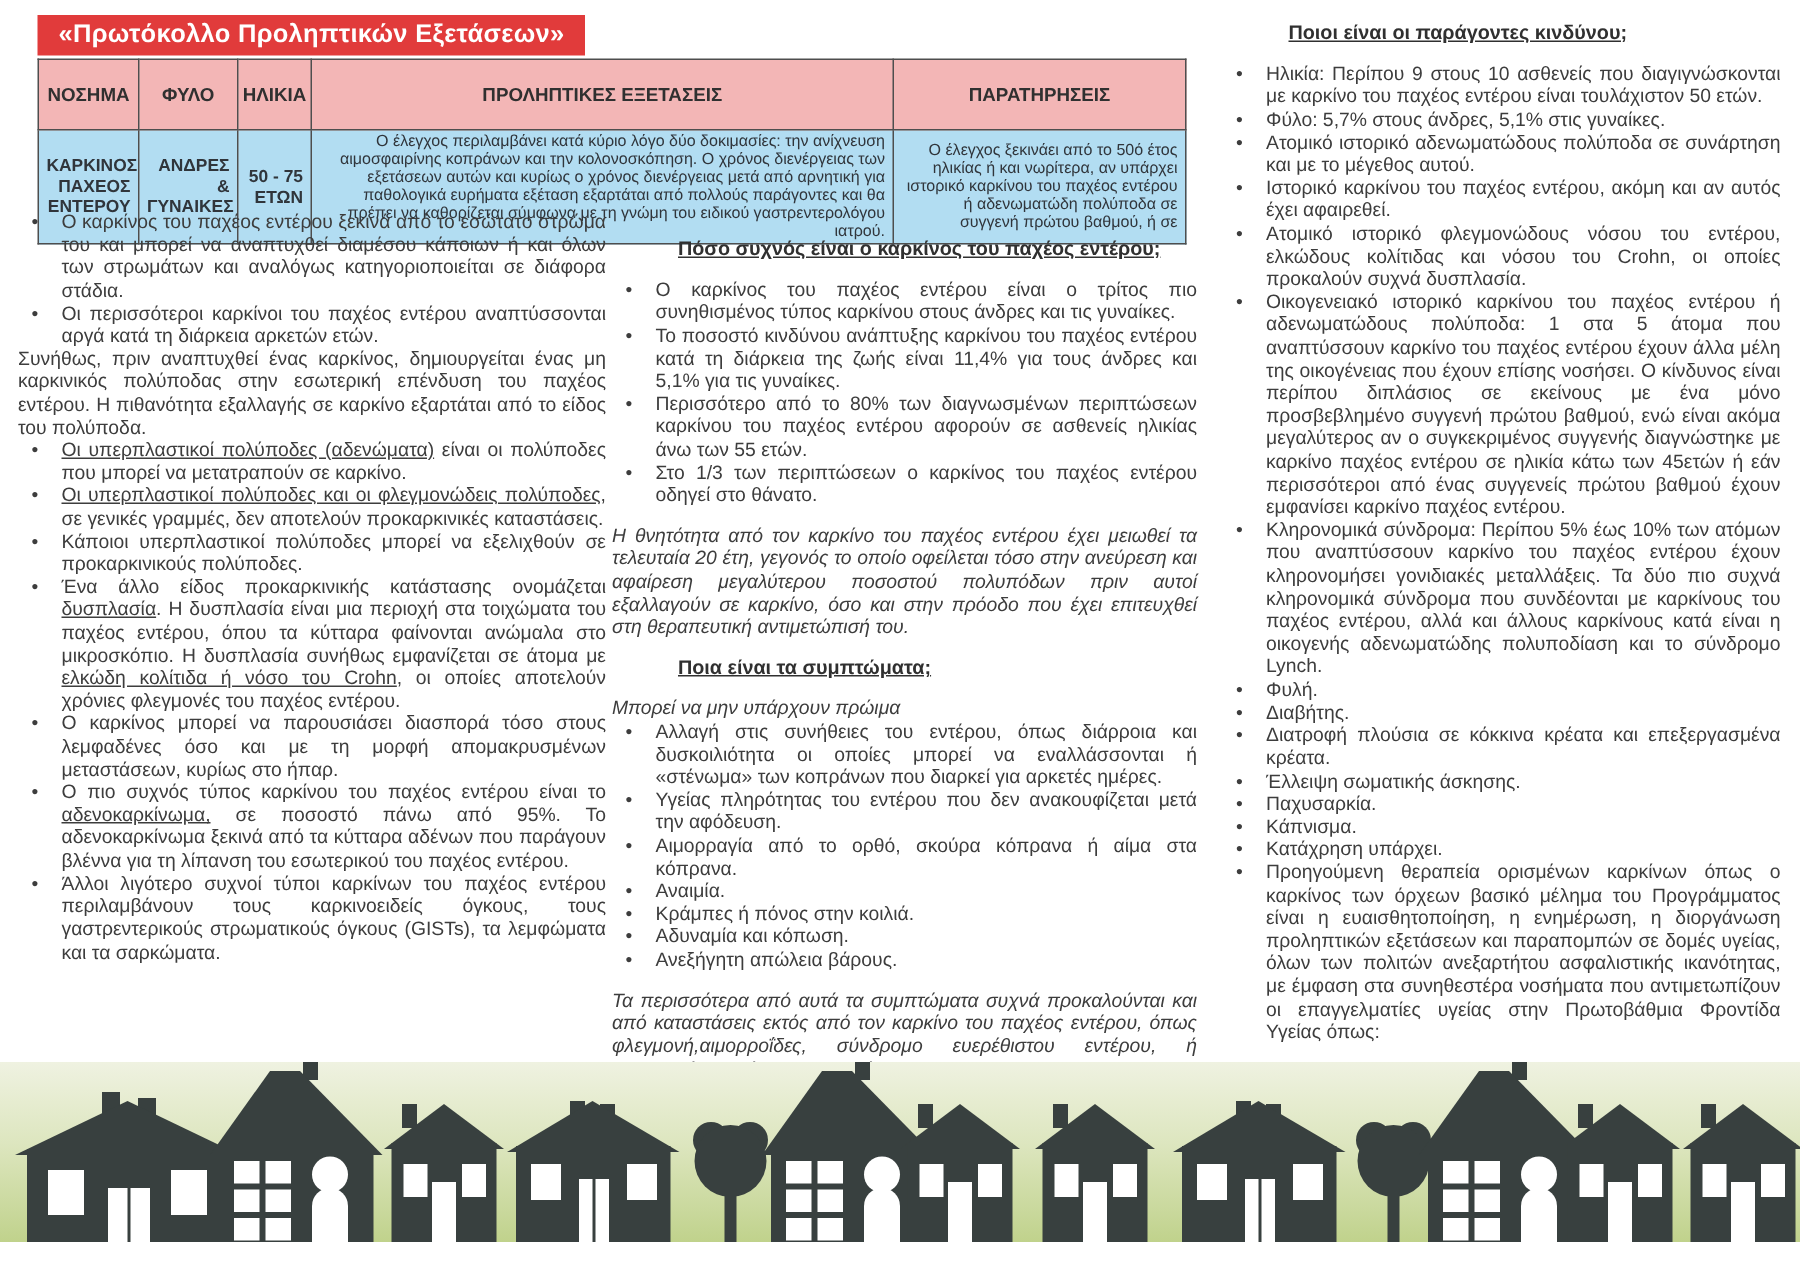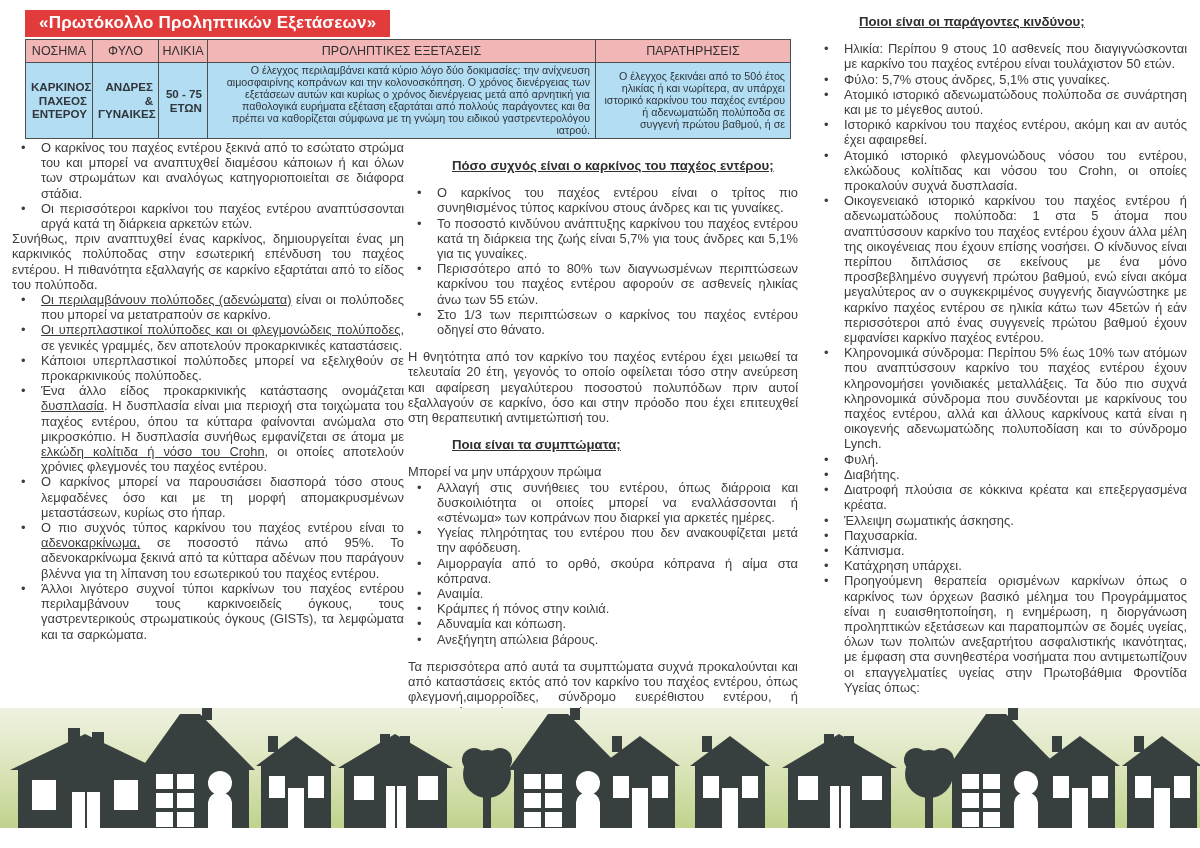--- a/index.html
+++ b/index.html
@@ -5,37 +5,37 @@
   html,body{margin:0;padding:0;background:#fff;}
   .page{position:relative;width:1200px;height:828px;background:#fff;overflow:hidden;
         font-family:"Liberation Sans",sans-serif;color:#3d3d3d;}
 
   
   .table-wrap{position:absolute;left:25px;top:10px;width:765px;}
   .table-title{display:inline-block;background:var(--table-title-bg,#e13b3b);color:#fff;
                font-weight:bold;font-size:17px;padding:3px 14px 4px;letter-spacing:.2px;}
   table.protocol{border-collapse:collapse;width:100%;margin-top:2px;table-layout:fixed;}
   table.protocol th{background:var(--table-header-bg,#f3b6b6);color:#303030;font-size:12.5px;
-        font-weight:normal;padding:4px 2px;border:1.6px solid #4e4e4e;}
+        font-weight:bold;padding:16px 2px;border:1.6px solid #4e4e4e;}
   table.protocol td{background:var(--table-cell-bg,#b2ddf2);border:1.6px solid #4e4e4e;
         vertical-align:middle;padding:2px 5px;text-align:right;color:#30353b;}
   td.cell-bold{font-weight:bold;font-size:11.6px;line-height:13.5px;}
   td.cell-text{font-size:10.7px;line-height:11.9px;}
 
   
   .col{position:absolute;font-size:12.9px;line-height:15.2px;text-align:justify;}
   .col-left{left:12px;top:140px;width:392px;}
   .col-mid{left:408px;top:134px;width:390px;margin-top:24px;}
   .col-right{left:815px;top:14px;width:372px;}
   .col-title-blue{color:var(--accent-blue,#1e7ac9);font-weight:bold;text-decoration:underline;
         text-align:center;font-size:13.6px;margin:0 0 13px;}
   .col-heading{font-weight:bold;text-decoration:underline;color:#303030;font-size:13.2px;
         margin:12px 0;text-align:left;padding-left:44px;}
   .col > :first-child, .blocks > :first-child{margin-top:0;}
-  .para{margin:12px 0 0;}
+  .para{margin:12px 0 0;font-style:italic;}
   .para-tight{margin:0;}
   .li{position:relative;padding-left:29px;margin:0;}
   .dot{position:absolute;left:9px;top:0;}
   .u{text-decoration:underline;}
 
   
   .footer{position:absolute;left:0;bottom:0;width:1200px;height:120px;
           background:linear-gradient(#eff2e1 0%,#dde6bf 45%,#c0d28c 100%);}
   .footer svg{display:block;}
   .h{fill:var(--footer-house,#38403f);}
@@ -75,34 +75,34 @@
         </tr>
       </tbody>
     </table>
   </div>
 
   <div class="col col-left">
     <div class="blocks">
         <div class="li"><span class="dot">•</span><span><span>Ο καρκίνος του παχέος εντέρου ξεκινά από το εσώτατο στρώμα του και μπορεί να αναπτυχθεί διαμέσου κάποιων ή και όλων των στρωμάτων και αναλόγως κατηγοριοποιείται σε διάφορα στάδια.</span></span></div>
         <div class="li"><span class="dot">•</span><span><span>Οι περισσότεροι καρκίνοι του παχέος εντέρου αναπτύσσονται αργά κατά τη διάρκεια αρκετών ετών.</span></span></div>
         <div class="para-tight"><span>Συνήθως, πριν αναπτυχθεί ένας καρκίνος, δημιουργείται ένας μη καρκινικός πολύποδας στην εσωτερική επένδυση του παχέος εντέρου. Η πιθανότητα εξαλλαγής σε καρκίνο εξαρτάται από το είδος του πολύποδα.</span></div>
-        <div class="li"><span class="dot">•</span><span><span class="u">Οι περιλαμβάνουν πολύποδες (αδενώματα)</span><span> είναι οι πολύποδες που μπορεί να μετατραπούν σε καρκίνο.</span></span></div>
+        <div class="li"><span class="dot">•</span><span><span class="u">Οι υπερπλαστικοί πολύποδες (αδενώματα)</span><span> είναι οι πολύποδες που μπορεί να μετατραπούν σε καρκίνο.</span></span></div>
         <div class="li"><span class="dot">•</span><span><span class="u">Οι υπερπλαστικοί πολύποδες και οι φλεγμονώδεις πολύποδες</span><span>, σε γενικές γραμμές, δεν αποτελούν προκαρκινικές καταστάσεις.</span></span></div>
         <div class="li"><span class="dot">•</span><span><span>Κάποιοι υπερπλαστικοί πολύποδες μπορεί να εξελιχθούν σε προκαρκινικούς πολύποδες.</span></span></div>
         <div class="li"><span class="dot">•</span><span><span>Ένα άλλο είδος προκαρκινικής κατάστασης ονομάζεται </span><span class="u">δυσπλασία</span><span>. Η δυσπλασία είναι μια περιοχή στα τοιχώματα του παχέος εντέρου, όπου τα κύτταρα φαίνονται ανώμαλα στο μικροσκόπιο. Η δυσπλασία συνήθως εμφανίζεται σε άτομα με </span><span class="u">ελκώδη κολίτιδα ή νόσο του Crohn</span><span>, οι οποίες αποτελούν χρόνιες φλεγμονές του παχέος εντέρου.</span></span></div>
         <div class="li"><span class="dot">•</span><span><span>Ο καρκίνος μπορεί να παρουσιάσει διασπορά τόσο στους λεμφαδένες όσο και με τη μορφή απομακρυσμένων μεταστάσεων, κυρίως στο ήπαρ.</span></span></div>
         <div class="li"><span class="dot">•</span><span><span>Ο πιο συχνός τύπος καρκίνου του παχέος εντέρου είναι το </span><span class="u">αδενοκαρκίνωμα,</span><span> σε ποσοστό πάνω από 95%. Το αδενοκαρκίνωμα ξεκινά από τα κύτταρα αδένων που παράγουν βλέννα για τη λίπανση του εσωτερικού του παχέος εντέρου.</span></span></div>
         <div class="li"><span class="dot">•</span><span><span>Άλλοι λιγότερο συχνοί τύποι καρκίνων του παχέος εντέρου περιλαμβάνουν τους καρκινοειδείς όγκους, τους γαστρεντερικούς στρωματικούς όγκους (GISTs), τα λεμφώματα και τα σαρκώματα.</span></span></div>
       </div>
   </div>
 
   <div class="col col-mid blocks">
       <div class="col-heading"><span>Πόσο συχνός είναι ο καρκίνος του παχέος εντέρου;</span></div>
       <div class="li"><span class="dot">•</span><span><span>Ο καρκίνος του παχέος εντέρου είναι ο τρίτος πιο συνηθισμένος τύπος καρκίνου στους άνδρες και τις γυναίκες.</span></span></div>
-      <div class="li"><span class="dot">•</span><span><span>Το ποσοστό κινδύνου ανάπτυξης καρκίνου του παχέος εντέρου κατά τη διάρκεια της ζωής είναι 5,7% για τους άνδρες και 5,1% για τις γυναίκες.</span></span></div>
+      <div class="li"><span class="dot">•</span><span><span>Το ποσοστό κινδύνου ανάπτυξης καρκίνου του παχέος εντέρου κατά τη διάρκεια της ζωής είναι 11,4% για τους άνδρες και 5,1% για τις γυναίκες.</span></span></div>
       <div class="li"><span class="dot">•</span><span><span>Περισσότερο από το 80% των διαγνωσμένων περιπτώσεων καρκίνου του παχέος εντέρου αφορούν σε ασθενείς ηλικίας άνω των 55 ετών.</span></span></div>
       <div class="li"><span class="dot">•</span><span><span>Στο 1/3 των περιπτώσεων ο καρκίνος του παχέος εντέρου οδηγεί στο θάνατο.</span></span></div>
       <div class="para"><span>Η θνητότητα από τον καρκίνο του παχέος εντέρου έχει μειωθεί τα τελευταία 20 έτη, γεγονός το οποίο οφείλεται τόσο στην ανεύρεση και αφαίρεση μεγαλύτερου ποσοστού πολυπόδων πριν αυτοί εξαλλαγούν σε καρκίνο, όσο και στην πρόοδο που έχει επιτευχθεί στη θεραπευτική αντιμετώπισή του.</span></div>
       <div class="col-heading"><span>Ποια είναι τα συμπτώματα;</span></div>
       <div class="para"><span>Μπορεί να μην υπάρχουν πρώιμα</span></div>
       <div class="li"><span class="dot">•</span><span><span>Αλλαγή στις συνήθειες του εντέρου, όπως διάρροια και δυσκοιλιότητα οι οποίες μπορεί να εναλλάσσονται ή «στένωμα» των κοπράνων που διαρκεί για αρκετές ημέρες.</span></span></div>
       <div class="li"><span class="dot">•</span><span><span>Υγείας πληρότητας του εντέρου που δεν ανακουφίζεται μετά την αφόδευση.</span></span></div>
       <div class="li"><span class="dot">•</span><span><span>Αιμορραγία από το ορθό, σκούρα κόπρανα ή αίμα στα κόπρανα.</span></span></div>
       <div class="li"><span class="dot">•</span><span><span>Αναιμία.</span></span></div>
       <div class="li"><span class="dot">•</span><span><span>Κράμπες ή πόνος στην κοιλιά.</span></span></div>

